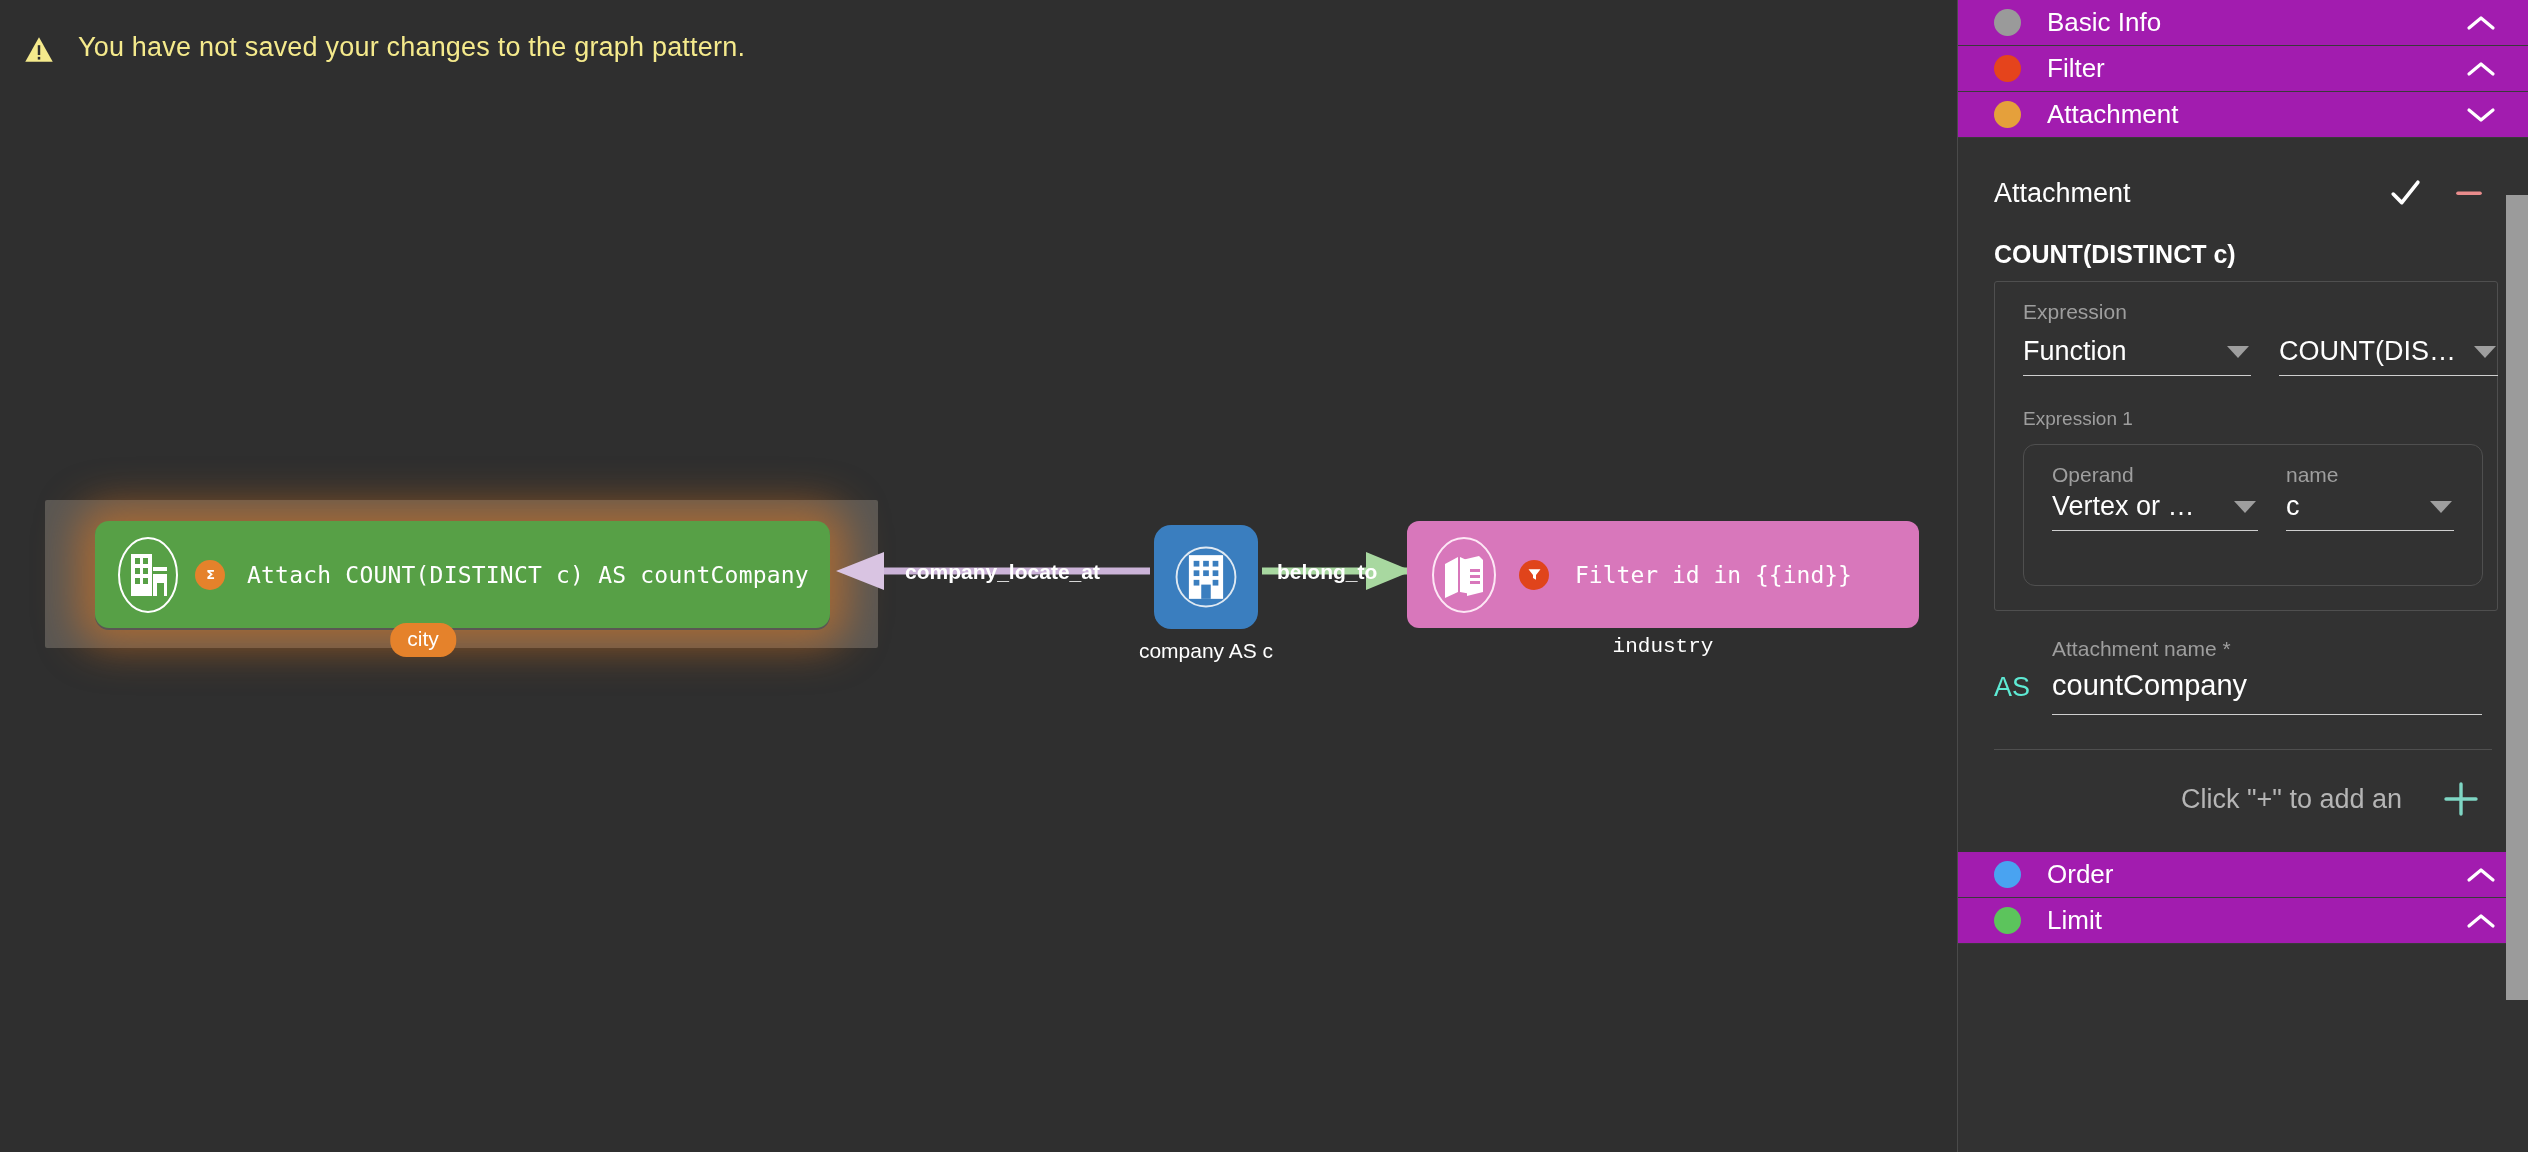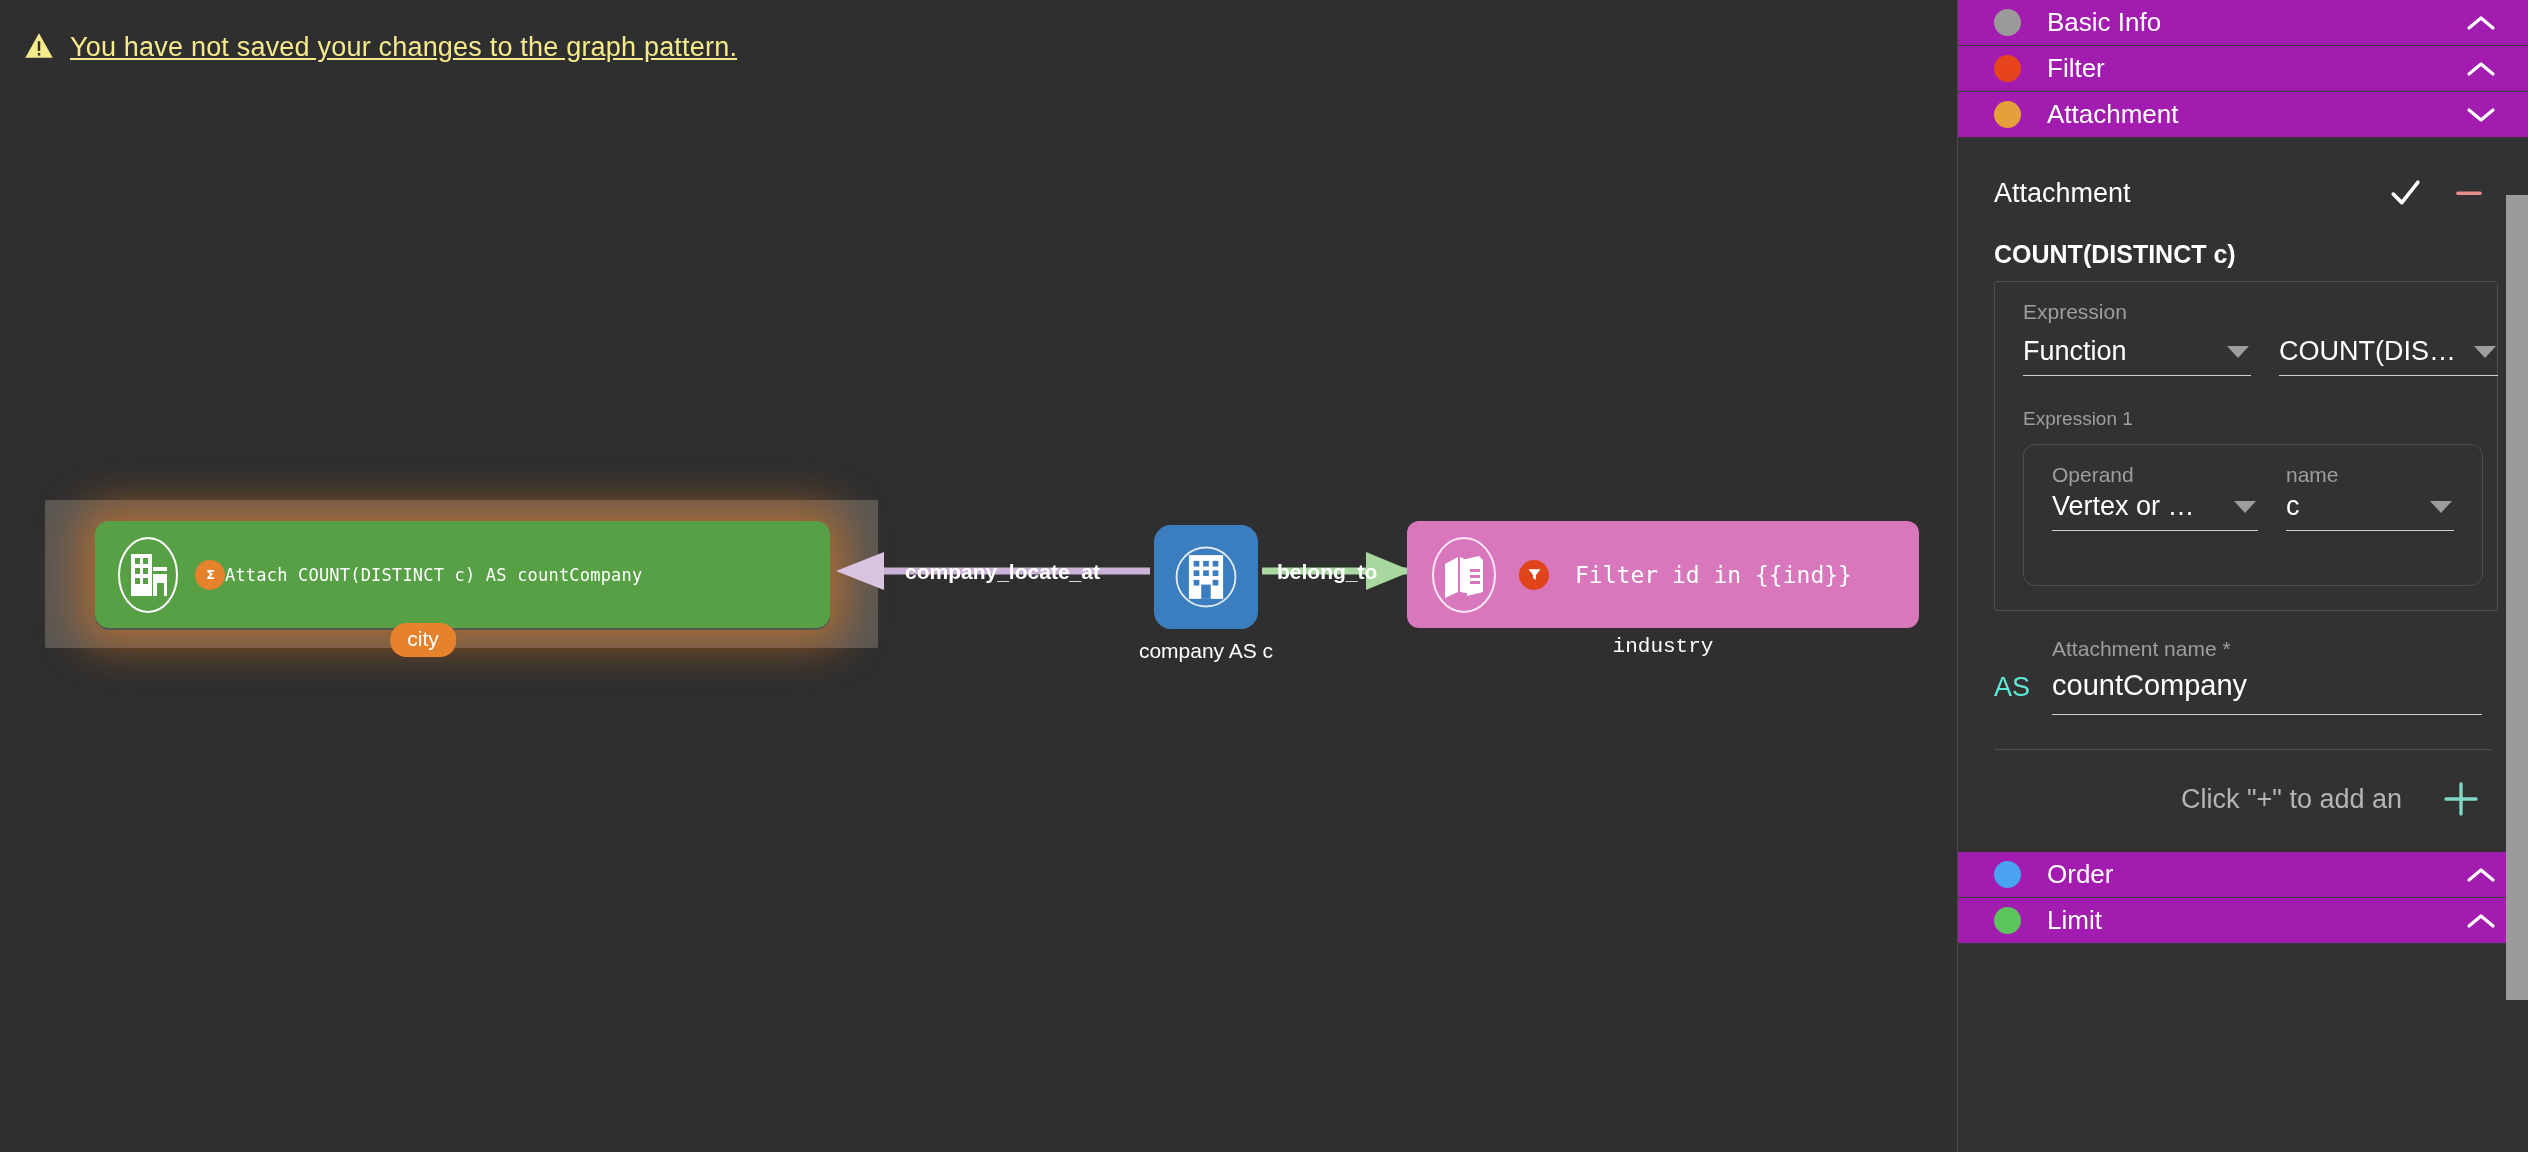--- a/index.html
+++ b/index.html
@@ -16,25 +16,24 @@
   #canvas {
     position: absolute; left: 0; top: 0;
     width: 1957px; height: 1152px;
     background: #2f2f2f;
     overflow: hidden;
   }
 
   
   #warning {
     position: absolute; left: 24px; top: 32px;
-    display: flex; align-items: flex-start; gap: 16px;
+    display: flex; align-items: flex-end; gap: 24px;
     color: #f5ea8c;
     font-size: 27px;
     letter-spacing: .2px;
-    text-decoration: underline;
   }
   #warning .wicon { display:block; width: 30px; height: 27px; }
 
   
   #selection-halo {
     position: absolute;
     left: 45px; top: 500px;
     width: 833px; height: 148px;
     background: #5a5753;
     border-radius: 2px;
@@ -62,23 +61,24 @@
     border-radius: 14px;
     display: flex; align-items: center;
     z-index: 3;
   }
   #node-city-box .circ-icon {
     width: 62px; height: 78px; margin-left: 22px;
     display:flex; align-items:center; justify-content:center;
   }
   #node-city-box .badge { margin-left: 16px; }
   #node-city-box .nodetext {
+    margin-left: 22px;
     color: #ffffff;
     font-family: "DejaVu Sans Mono", "Liberation Mono", monospace;
-    font-size: 17px;
+    font-size: 23px;
     letter-spacing: .2px;
   }
   #city-pill {
     position: absolute; left: 423px; top: 623px;
     transform: translateX(-50%);
     background: #e5822b; color: #fff;
     border-radius: 16px;
     padding: 4px 17px 6px;
     font-size: 21px;
     z-index: 4;

